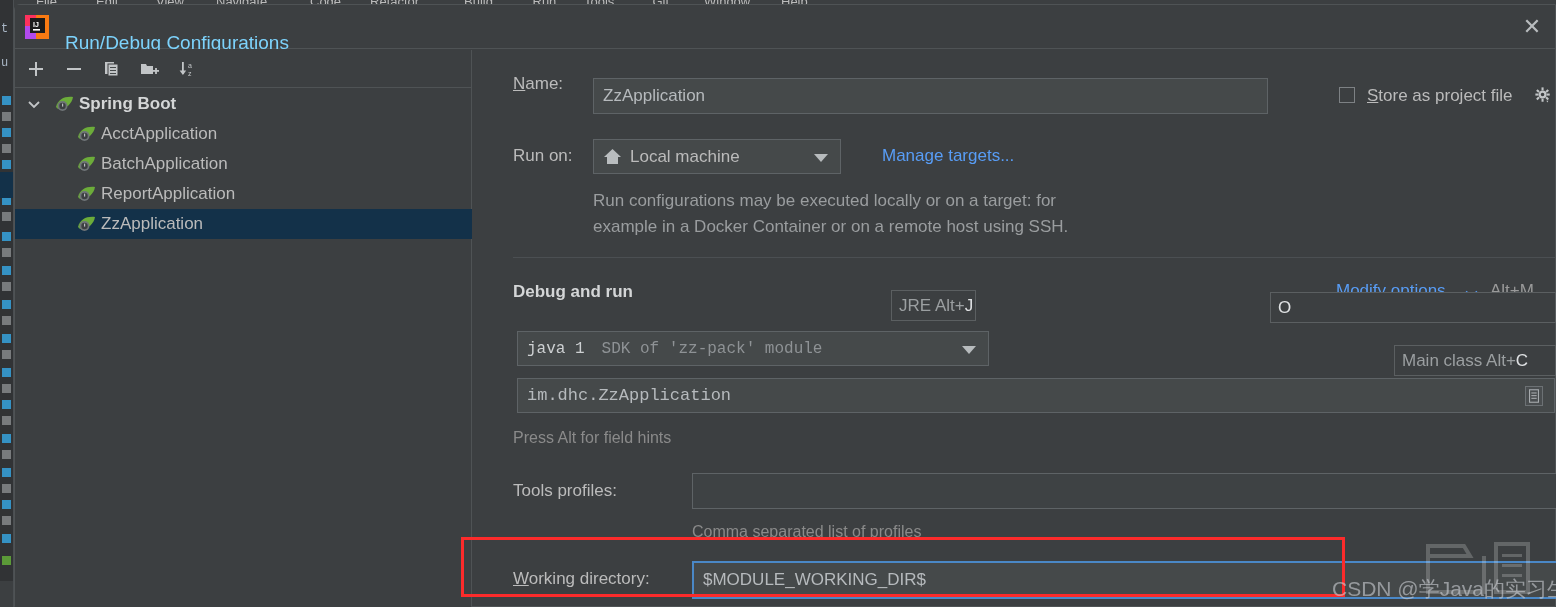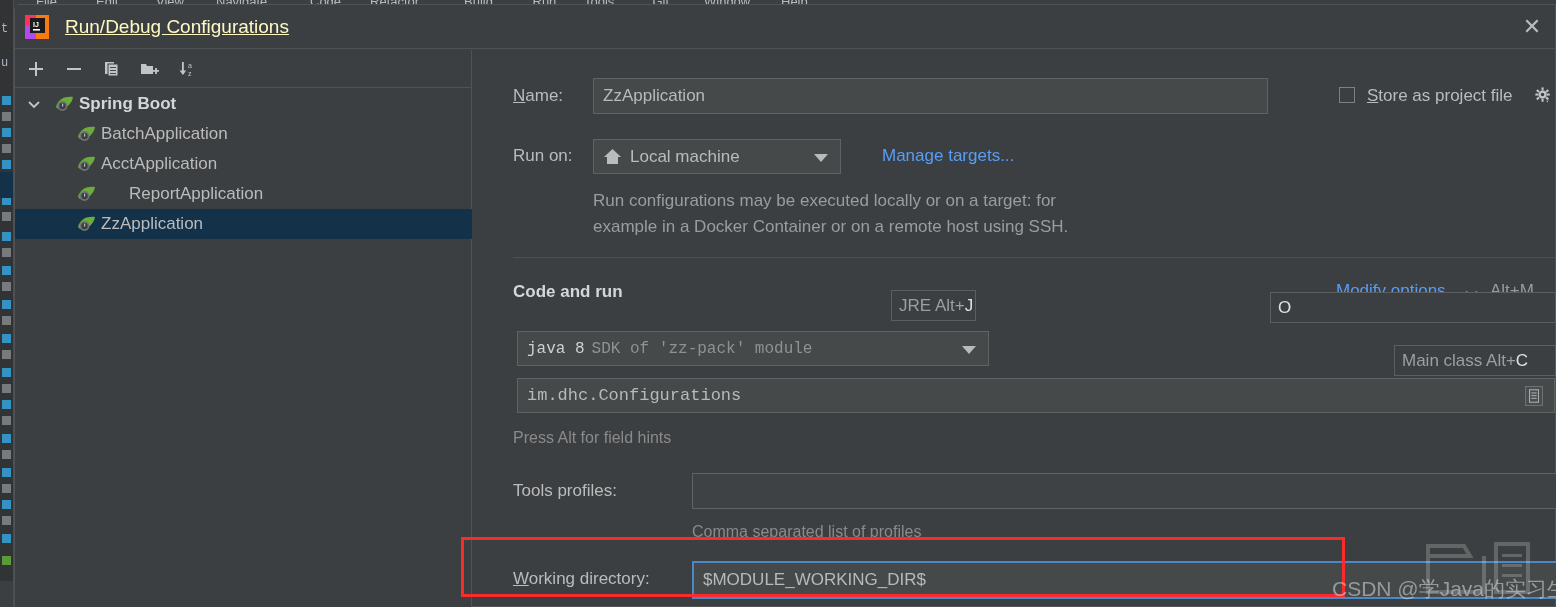--- a/index.html
+++ b/index.html
@@ -56,22 +56,22 @@
   }
   .titlebar {
     position: absolute; left: 0; top: 0; width: 1540px; height: 44px;
     background: #3c3f41;
     border-bottom: 1px solid #4f5355;
   }
   .ij-logo {
     position: absolute; left: 9px; top: 9px; width: 26px; height: 26px;
   }
   .title-text {
-    position: absolute; left: 50px; top: 11px;
-    font-size: 19px; color: #fef9c3; white-space: nowrap; text-decoration: underline;
+    position: absolute; left: 50px; top: 27px;
+    font-size: 19px; color: #7dd3fc; white-space: nowrap;
   }
   .close-btn {
     position: absolute; right: 6px; top: 6px;
     width: 34px; height: 32px;
     display: flex; align-items: center; justify-content: center;
     color: #b8bcbe; font-size: 22px; font-weight: 300;
     cursor: pointer;
   }
 
   
@@ -341,61 +341,61 @@
           </div>
           <div class="tree-row">
             <span style="position:absolute;left:62px;top:6px;">
               <svg class="leaf-icon" viewBox="0 0 20 17">
                 <path d="M1 12 C3 4, 10 1, 18 2 C17 9, 11 14, 3 14 Z" fill="#6cac3a"></path>
                 <circle cx="7.5" cy="11" r="5" fill="#6f7477"></circle>
                 <circle cx="7.5" cy="11" r="3.2" fill="#3c3f41"></circle>
                 <rect x="7" y="8.6" width="1.2" height="3" fill="#b9bdbf"></rect>
               </svg>
             </span>
+            <span class="tree-label" style="left:86px;">AcctApplication</span>
+          </div>
+          <div class="tree-row">
+            <span style="position:absolute;left:62px;top:6px;">
+              <svg class="leaf-icon" viewBox="0 0 20 17">
+                <path d="M1 12 C3 4, 10 1, 18 2 C17 9, 11 14, 3 14 Z" fill="#6cac3a"></path>
+                <circle cx="7.5" cy="11" r="5" fill="#6f7477"></circle>
+                <circle cx="7.5" cy="11" r="3.2" fill="#3c3f41"></circle>
+                <rect x="7" y="8.6" width="1.2" height="3" fill="#b9bdbf"></rect>
+              </svg>
+            </span>
             <span class="tree-label" style="left:86px;">BatchApplication</span>
           </div>
           <div class="tree-row">
             <span style="position:absolute;left:62px;top:6px;">
               <svg class="leaf-icon" viewBox="0 0 20 17">
                 <path d="M1 12 C3 4, 10 1, 18 2 C17 9, 11 14, 3 14 Z" fill="#6cac3a"></path>
                 <circle cx="7.5" cy="11" r="5" fill="#6f7477"></circle>
                 <circle cx="7.5" cy="11" r="3.2" fill="#3c3f41"></circle>
                 <rect x="7" y="8.6" width="1.2" height="3" fill="#b9bdbf"></rect>
               </svg>
             </span>
-            <span class="tree-label" style="left:86px;">AcctApplication</span>
-          </div>
-          <div class="tree-row">
-            <span style="position:absolute;left:62px;top:6px;">
-              <svg class="leaf-icon" viewBox="0 0 20 17">
-                <path d="M1 12 C3 4, 10 1, 18 2 C17 9, 11 14, 3 14 Z" fill="#6cac3a"></path>
-                <circle cx="7.5" cy="11" r="5" fill="#6f7477"></circle>
-                <circle cx="7.5" cy="11" r="3.2" fill="#3c3f41"></circle>
-                <rect x="7" y="8.6" width="1.2" height="3" fill="#b9bdbf"></rect>
-              </svg>
-            </span>
-            <span class="tree-label" style="left:86px;margin-left:28px;">ReportApplication</span>
+            <span class="tree-label" style="left:86px;">ReportApplication</span>
           </div>
           <div class="tree-row selected">
             <span style="position:absolute;left:62px;top:6px;">
               <svg class="leaf-icon" viewBox="0 0 20 17">
                 <path d="M1 12 C3 4, 10 1, 18 2 C17 9, 11 14, 3 14 Z" fill="#6cac3a"></path>
                 <circle cx="7.5" cy="11" r="5" fill="#6f7477"></circle>
                 <circle cx="7.5" cy="11" r="3.2" fill="#3c3f41"></circle>
                 <rect x="7" y="8.6" width="1.2" height="3" fill="#b9bdbf"></rect>
               </svg>
             </span>
             <span class="tree-label" style="left:86px;">ZzApplication</span>
           </div>
         </div>
     </div>
 
     <div class="right-panel">
 
-      <div class="lbl" style="left:40px; top:36px;">
+      <div class="lbl" style="left:40px; top:24px;">
         <u>N</u><span id="name-label-rest">ame:</span>
       </div>
       <div class="field" style="left:120px; top:28px; width:675px; height:36px;">ZzApplication</div>
 
       <div class="checkbox-box" style="left:866px; top:37px;"></div>
       <div class="lbl" style="left:894px; top:36px;">
         <u>S</u><span id="store-label-rest">tore as project file</span>
       </div>
       <svg class="gear-icon" style="left:1062px; top:37px;" viewBox="0 0 18 18">
         <circle cx="8" cy="8" r="3.1" fill="none" stroke="#c2c5c7" stroke-width="2.4"></circle>
@@ -420,36 +420,36 @@
         <span>Local machine</span>
         <span class="arrow"></span>
       </div>
       <div class="link" style="left:409px; top:96px;">Manage targets...</div>
 
       <div class="desc" style="left:120px; top:138px;">Run configurations may be executed locally or on a target: for</div>
       <div class="desc" style="left:120px; top:164px;">example in a Docker Container or on a remote host using SSH.</div>
 
       <div style="position:absolute; left:40px; top:207px; width:1042px; height:1px; background:#4b4f52;"></div>
 
-      <div class="section-title" style="left:40px; top:232px;">Code and run</div>
+      <div class="section-title" style="left:40px; top:232px;">Debug and run</div>
 
       <div class="link" style="left:863px; top:231px;">Modify options</div>
       <svg style="position:absolute; left:992px; top:240px; width:13px; height:8px;" viewBox="0 0 13 8">
         <path d="M1 1.5 L6.5 6.5 L12 1.5" fill="none" stroke="#589df6" stroke-width="1.7"></path>
       </svg>
       <div class="shortcut" style="left:1017px; top:231px;">Alt+M</div>
 
       <div class="combo mono" style="left:44px; top:281px; width:472px; height:35px; font-family:'Liberation Mono',monospace; font-size:16px;">
-        <span style="color:#cdd0d2;">java 8</span>
-        <span style="color:#8e9295; margin-left:7px;">SDK of 'zz-pack' module</span>
+        <span style="color:#cdd0d2;">java 1</span>
+        <span style="color:#8e9295; margin-left:17px;">SDK of 'zz-pack' module</span>
         <span class="arrow"></span>
       </div>
 
 
-      <div class="field mono" style="left:44px; top:328px; width:1038px; height:35px; font-family:'Liberation Mono',monospace; font-size:17px;">im.dhc.Configurations</div>
+      <div class="field mono" style="left:44px; top:328px; width:1038px; height:35px; font-family:'Liberation Mono',monospace; font-size:17px;">im.dhc.ZzApplication</div>
       <svg class="mono-field-btn" style="left:1052px; top:336px;" viewBox="0 0 18 20">
         <rect x="4" y="3" width="10" height="14" fill="none" stroke="#a9adb0" stroke-width="1.2"></rect>
         <rect x="6" y="6" width="6" height="1.2" fill="#a9adb0"></rect>
         <rect x="6" y="9" width="6" height="1.2" fill="#a9adb0"></rect>
         <rect x="6" y="12" width="6" height="1.2" fill="#a9adb0"></rect>
       </svg>
 
       <div class="hint" style="left:40px; top:379px;">Press Alt for field hints</div>
 
       <div class="lbl" style="left:40px; top:431px;">Tools profiles:</div>

